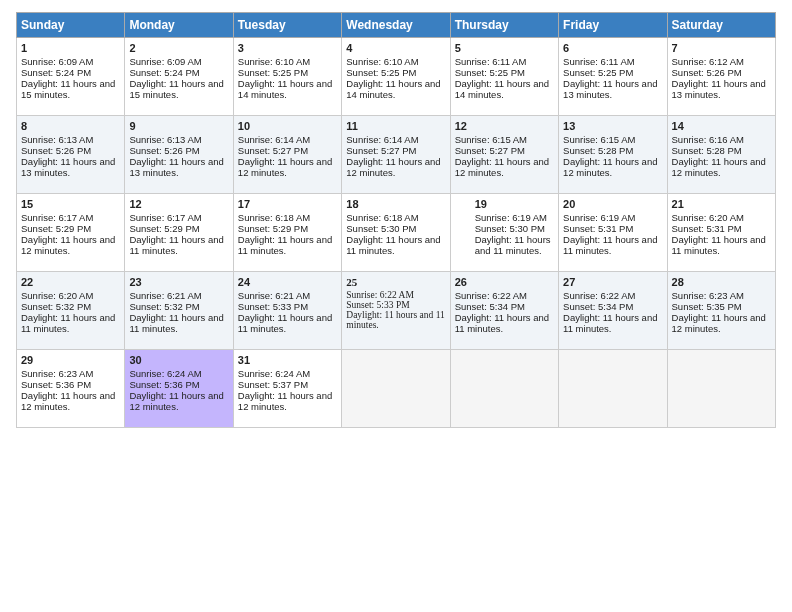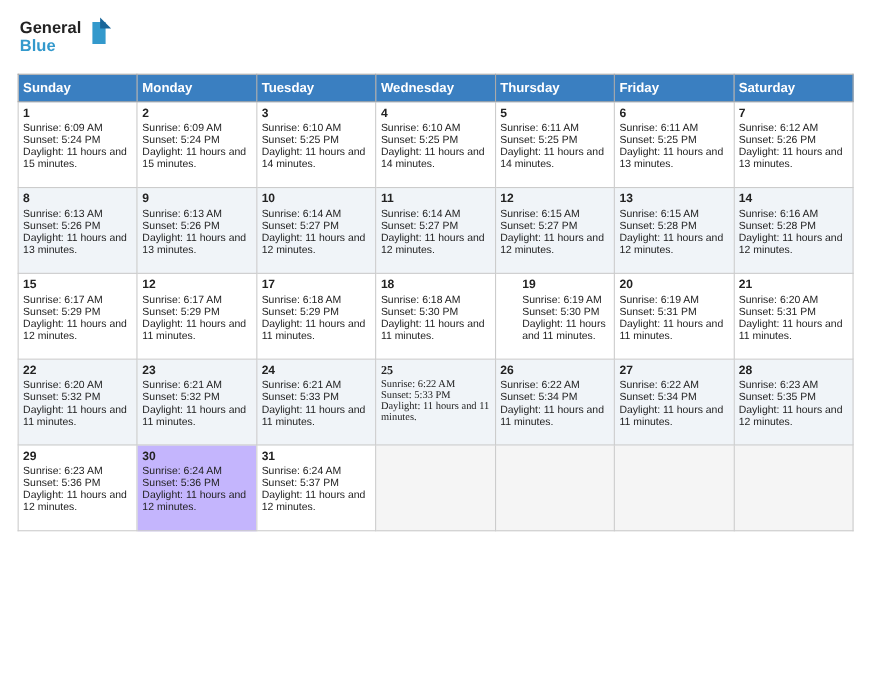--- a/index.html
+++ b/index.html
@@ -75,36 +75,20 @@
       margin-bottom: 2px;
     }
     .cell-empty {
       background: #f5f5f5 !important;
     }
   </style>
 </head>
 <body>
 
 <div class="page">
-  <div class="header">
-    <div class="logo-area">
-      <div>
-        <svg width="90" height="44" viewBox="0 0 90 44">
-          <text x="2" y="18" font-family="Arial" font-size="15" font-weight="bold" fill="#222">General</text>
-          <text x="2" y="34" font-family="Arial" font-size="15" font-weight="bold" fill="#3399cc">Blue</text>
-          <polygon points="68,8 80,8 80,28 68,28" fill="#3399cc"></polygon>
-          <polygon points="75,4 85,14 75,14" fill="#1a6699"></polygon>
-        </svg>
-      </div>
-    </div>
-    <div class="title-area">
-      <div class="main-title"></div>
-      <div class="subtitle"></div>
-    </div>
-  </div>
 
   <table class="calendar-table">
     <thead>
       <tr>
       <th>Sunday</th>
           <th>Monday</th>
           <th>Tuesday</th>
           <th>Wednesday</th>
           <th>Thursday</th>
           <th>Friday</th>

